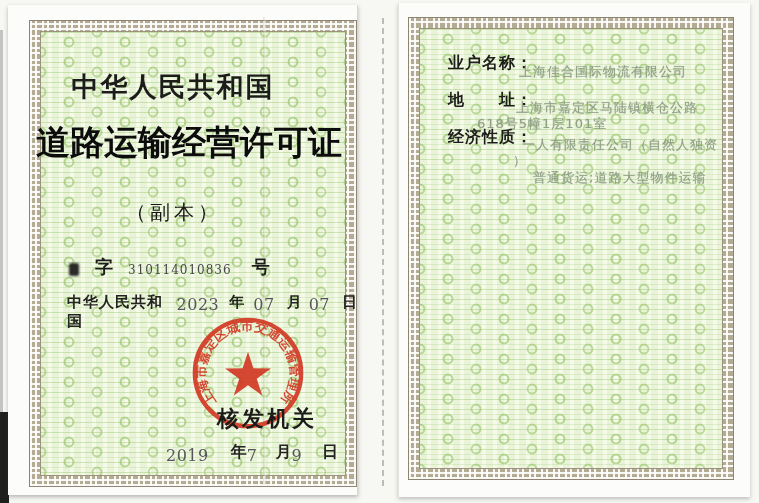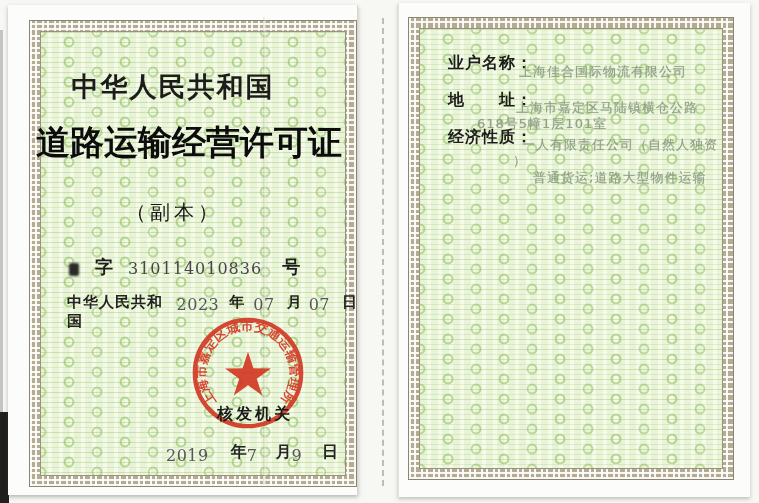--- a/index.html
+++ b/index.html
@@ -52,34 +52,34 @@
   .copy-type { position:absolute; top:194px; left:0; width:100%; text-align:center;
              transform:translateX(-9px); font-family:"DejaVu Serif","Liberation Serif",serif;
              font-size:20px; letter-spacing:4px; color:#161614; }
 
   .license-line { position:absolute; left:59px; top:250px; display:flex; align-items:baseline;
              font-size:18px; font-weight:700; letter-spacing:1px; color:#1d1d1b; }
   .smudge { width:10px; height:13px; background:#2a2a28; border-radius:2px; filter:blur(1px);
              align-self:flex-end; margin:0 0 3px 2px; }
   .zi { margin-left:16px; }
   .license-num { margin-left:14px; font-family:"DejaVu Serif","Liberation Serif",serif;
-             font-weight:400; font-size:16px; letter-spacing:1px; color:#47474a;
+             font-weight:400; font-size:12px; letter-spacing:1px; color:#47474a;
              position:relative; top:1px; }
   .hao { margin-left:20px; }
 
   .validity-line { position:absolute; left:59px; top:287px; display:flex; align-items:baseline;
              font-size:15px; font-weight:600; letter-spacing:1px; color:#232321; }
   .tw-num { font-family:"DejaVu Serif","Liberation Serif",serif; font-weight:400; font-size:16px;
              color:#55555a; letter-spacing:.5px; position:relative; top:3px; }
   .validity-line .u1 { margin-left:10px; } .validity-line .n1 { margin-left:8px; }
   .validity-line .u2 { margin-left:12px; } .validity-line .n2 { margin-left:6px; }
   .validity-line .u3 { margin-left:12px; }
 
   .seal { position:absolute; left:182px; top:310px; opacity:.9; }
-  .issuer { position:absolute; left:209px; top:399px; font-size:16px; letter-spacing:3px;
+  .issuer { position:absolute; left:209px; top:399px; font-size:22px; letter-spacing:3px;
              font-weight:600; color:#1b1b19; }
   .issue-date { position:absolute; left:158px; top:437px; display:flex; align-items:baseline;
              font-size:16px; font-weight:600; color:#232321; }
   .issue-date .y  { margin-left:22px; } .issue-date .m { margin-left:18px; }
   .issue-date .d  { margin-left:20px; }
   .issue-date .tw-num { top:4px; }
 
   
   .field-label { position:absolute; font-size:16px; font-weight:700; letter-spacing:1px; color:#1d1d1b; }
   .field-value { position:absolute; font-size:13px; color:#8fa086; letter-spacing:1px;

